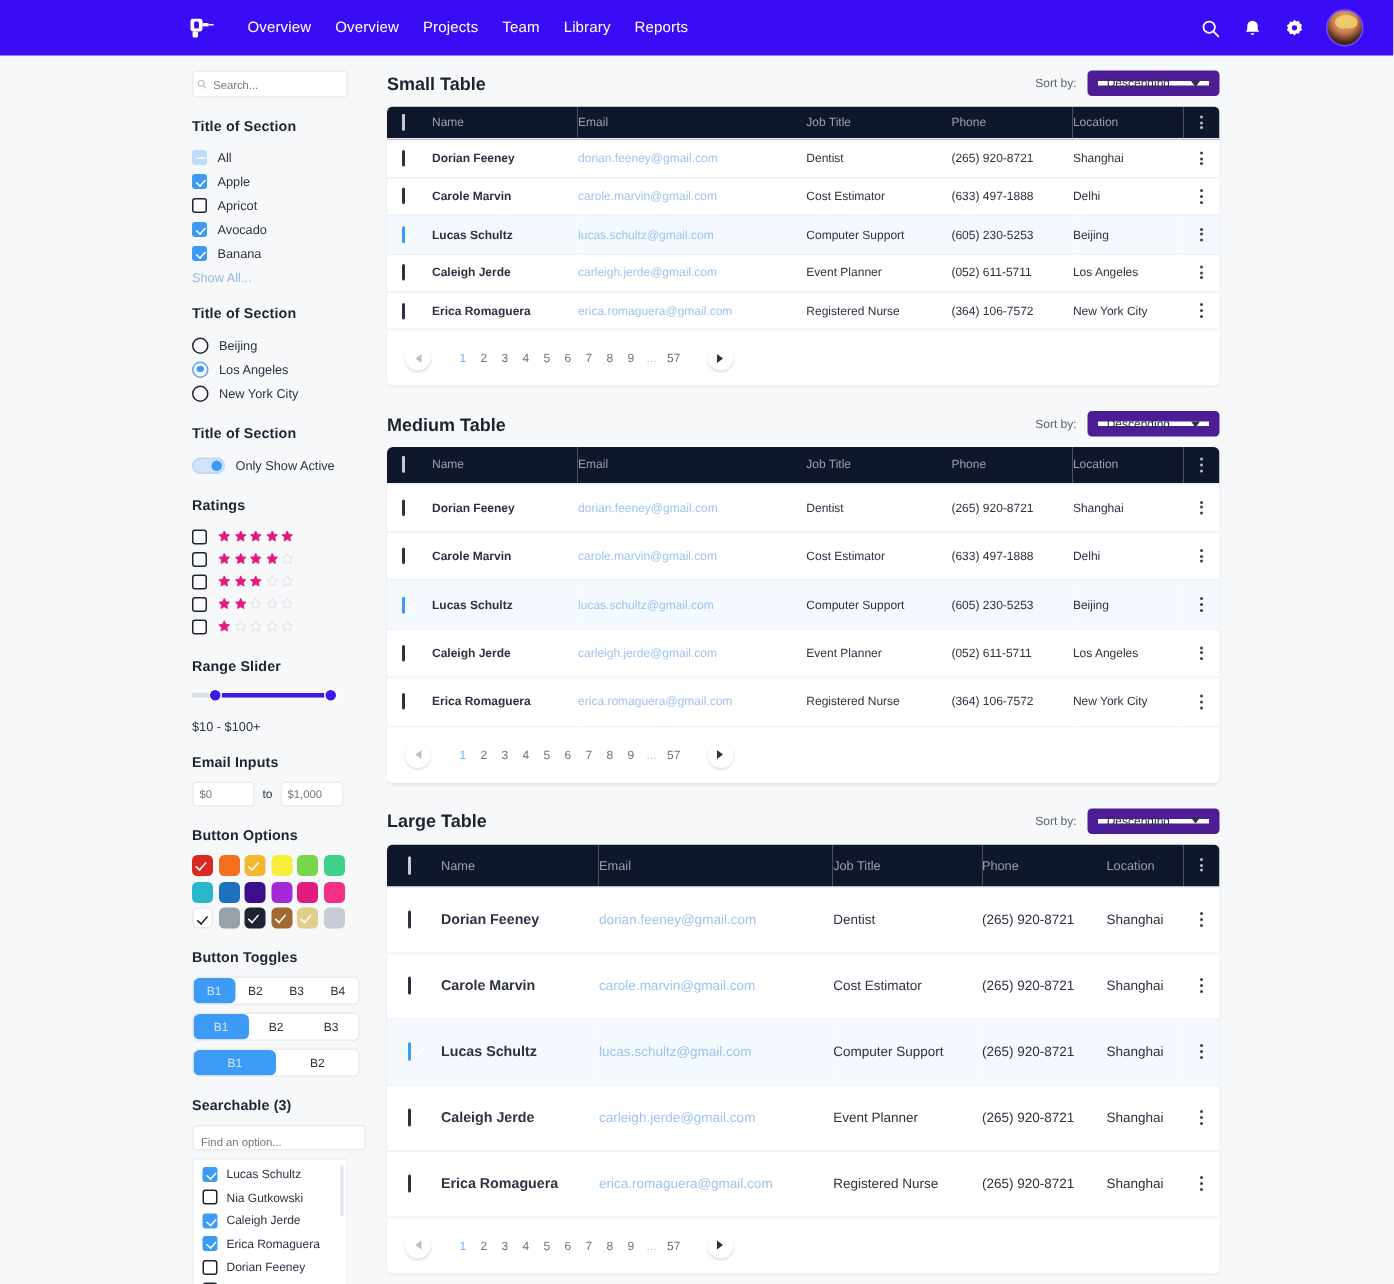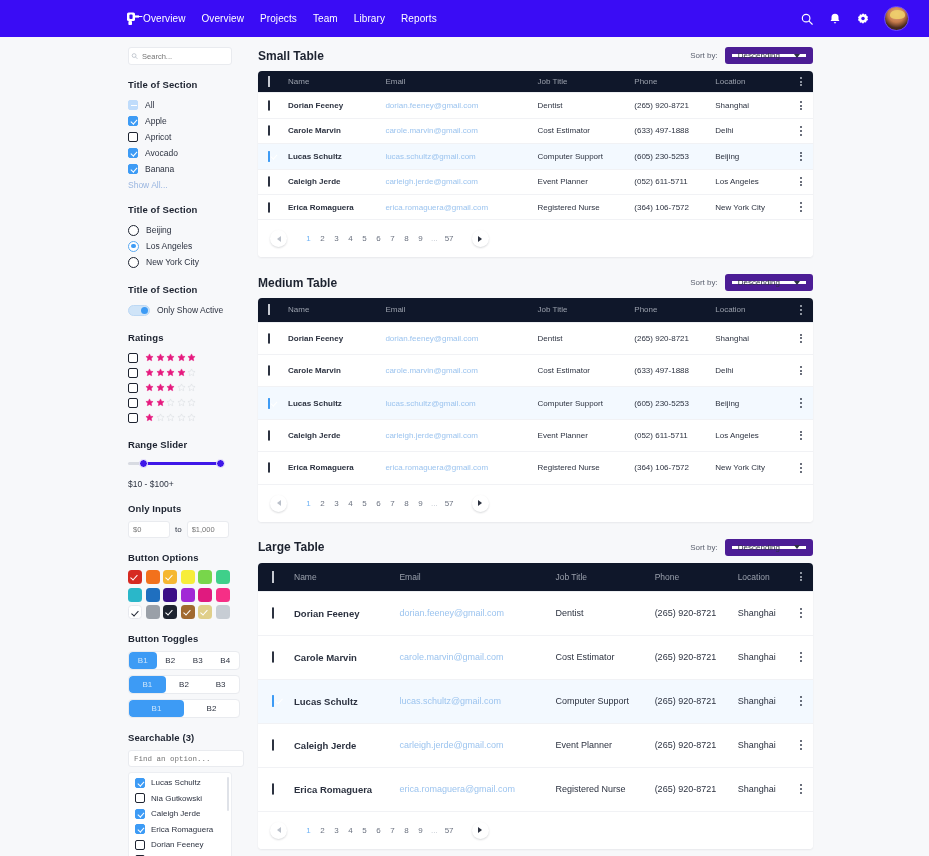--- a/index.html
+++ b/index.html
@@ -10,21 +10,21 @@
     overflow: hidden;
   }
   .page { width: 929px; height: 856px; position: relative; background: #f7f8fa; }
 
   
   .navbar {
     height: 37px; background: #3a0cf5;
     display: flex; align-items: center; position: relative;
   }
   .nav-logo { margin-left: 126px; display: flex; align-items: center; }
-  .nav-links { display: flex; align-items: center; gap: 16px; }
+  .nav-links { display: flex; align-items: center; gap: 16px; margin-left: 22px; }
   .nav-link {
     color: #ffffff; font-size: 10px; letter-spacing: .1px;
     text-decoration: none; white-space: nowrap;
   }
   .nav-right {
     position: absolute; right: 20px; top: 0; height: 37px;
     display: flex; align-items: center; gap: 14px;
   }
   .nav-icon { width: 14px; height: 14px; display: block; }
   .avatar {
@@ -135,21 +135,21 @@
   .btg { display:flex; background:#fff; border-radius:4px; overflow:hidden; border:1px solid #e9ebef; margin-bottom:5px; }
   .btg .bt {
     flex:1; height:17px; display:flex; align-items:center; justify-content:center;
     font-size:8px; color:#2c3240; cursor:pointer;
   }
   .btg .bt.active { background:#3d9bf5; color:#cfe6fb; border-radius:4px; }
 
   
   .srch-input {
     width:116px; height:17px; background:#fff; border:1px solid #e9ebef; border-radius:3px;
-    display:flex; align-items:center; padding:0 5px; margin-bottom:5px;font-family:Liberation Mono, monospace;
+    display:flex; align-items:flex-end; padding:0 5px; margin-bottom:5px;
   }
   .srch-input input { border:none; outline:none; width:100%; background:transparent; font-size:7.5px; color:#c2c7d0; font-family:inherit; }
   .srch-list { width:104px; background:#fff; border:1px solid #eceef2; border-radius:3px; position:relative; padding:2px 0; }
   .srch-list::after { content:""; position:absolute; right:2px; top:4px; width:2px; height:34px; background:#dfe2e8; border-radius:2px; }
   .srch-item { display:flex; align-items:center; gap:6px; height:15.5px; padding-left:6px; }
   .srch-item .lbl { font-size:8px; color:#2c3240; }
 
   
   .tbl-head {
     display:flex; align-items:center; justify-content:space-between; margin-bottom:7px;
@@ -418,21 +418,21 @@
 
       <div class="sec-title sec-gap">Range Slider</div>
       <div class="slider-wrap">
         <div class="slider-track"></div>
         <div class="slider-fill"></div>
         <div class="slider-knob a"></div>
         <div class="slider-knob b"></div>
       </div>
       <div class="slider-val">$10 - $100+</div>
 
-      <div class="sec-title sec-gap">Only Inputs</div>
+      <div class="sec-title sec-gap">Email Inputs</div>
       <div class="range-inputs">
         <span class="ri">
           <input type="text" placeholder="$0" style="">
         </span>
         <span class="to">to</span>
         <span class="ri">
           <input type="text" placeholder="$1,000" style="">
         </span>
       </div>
 

